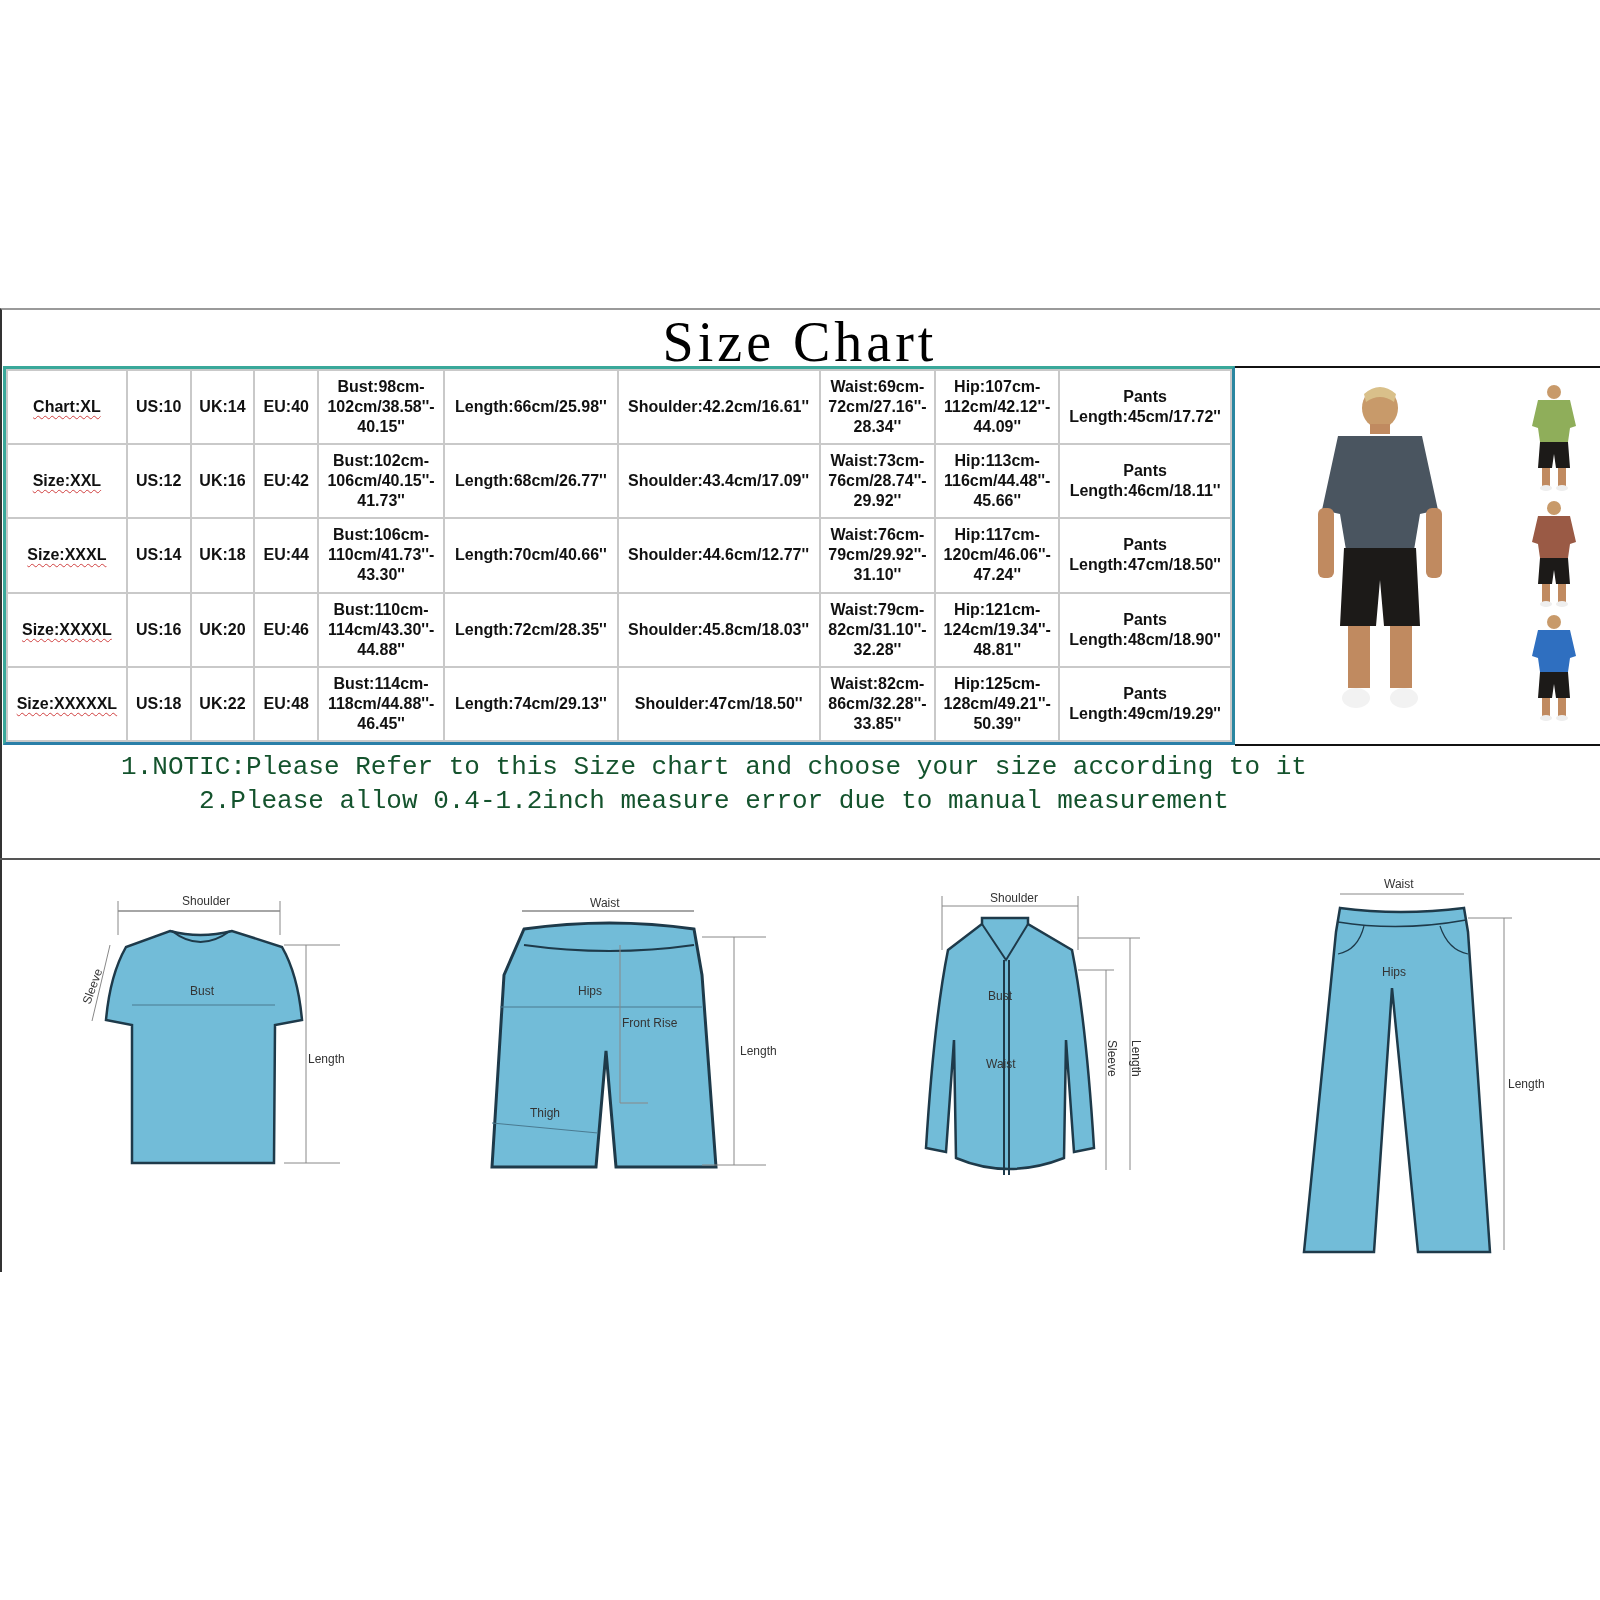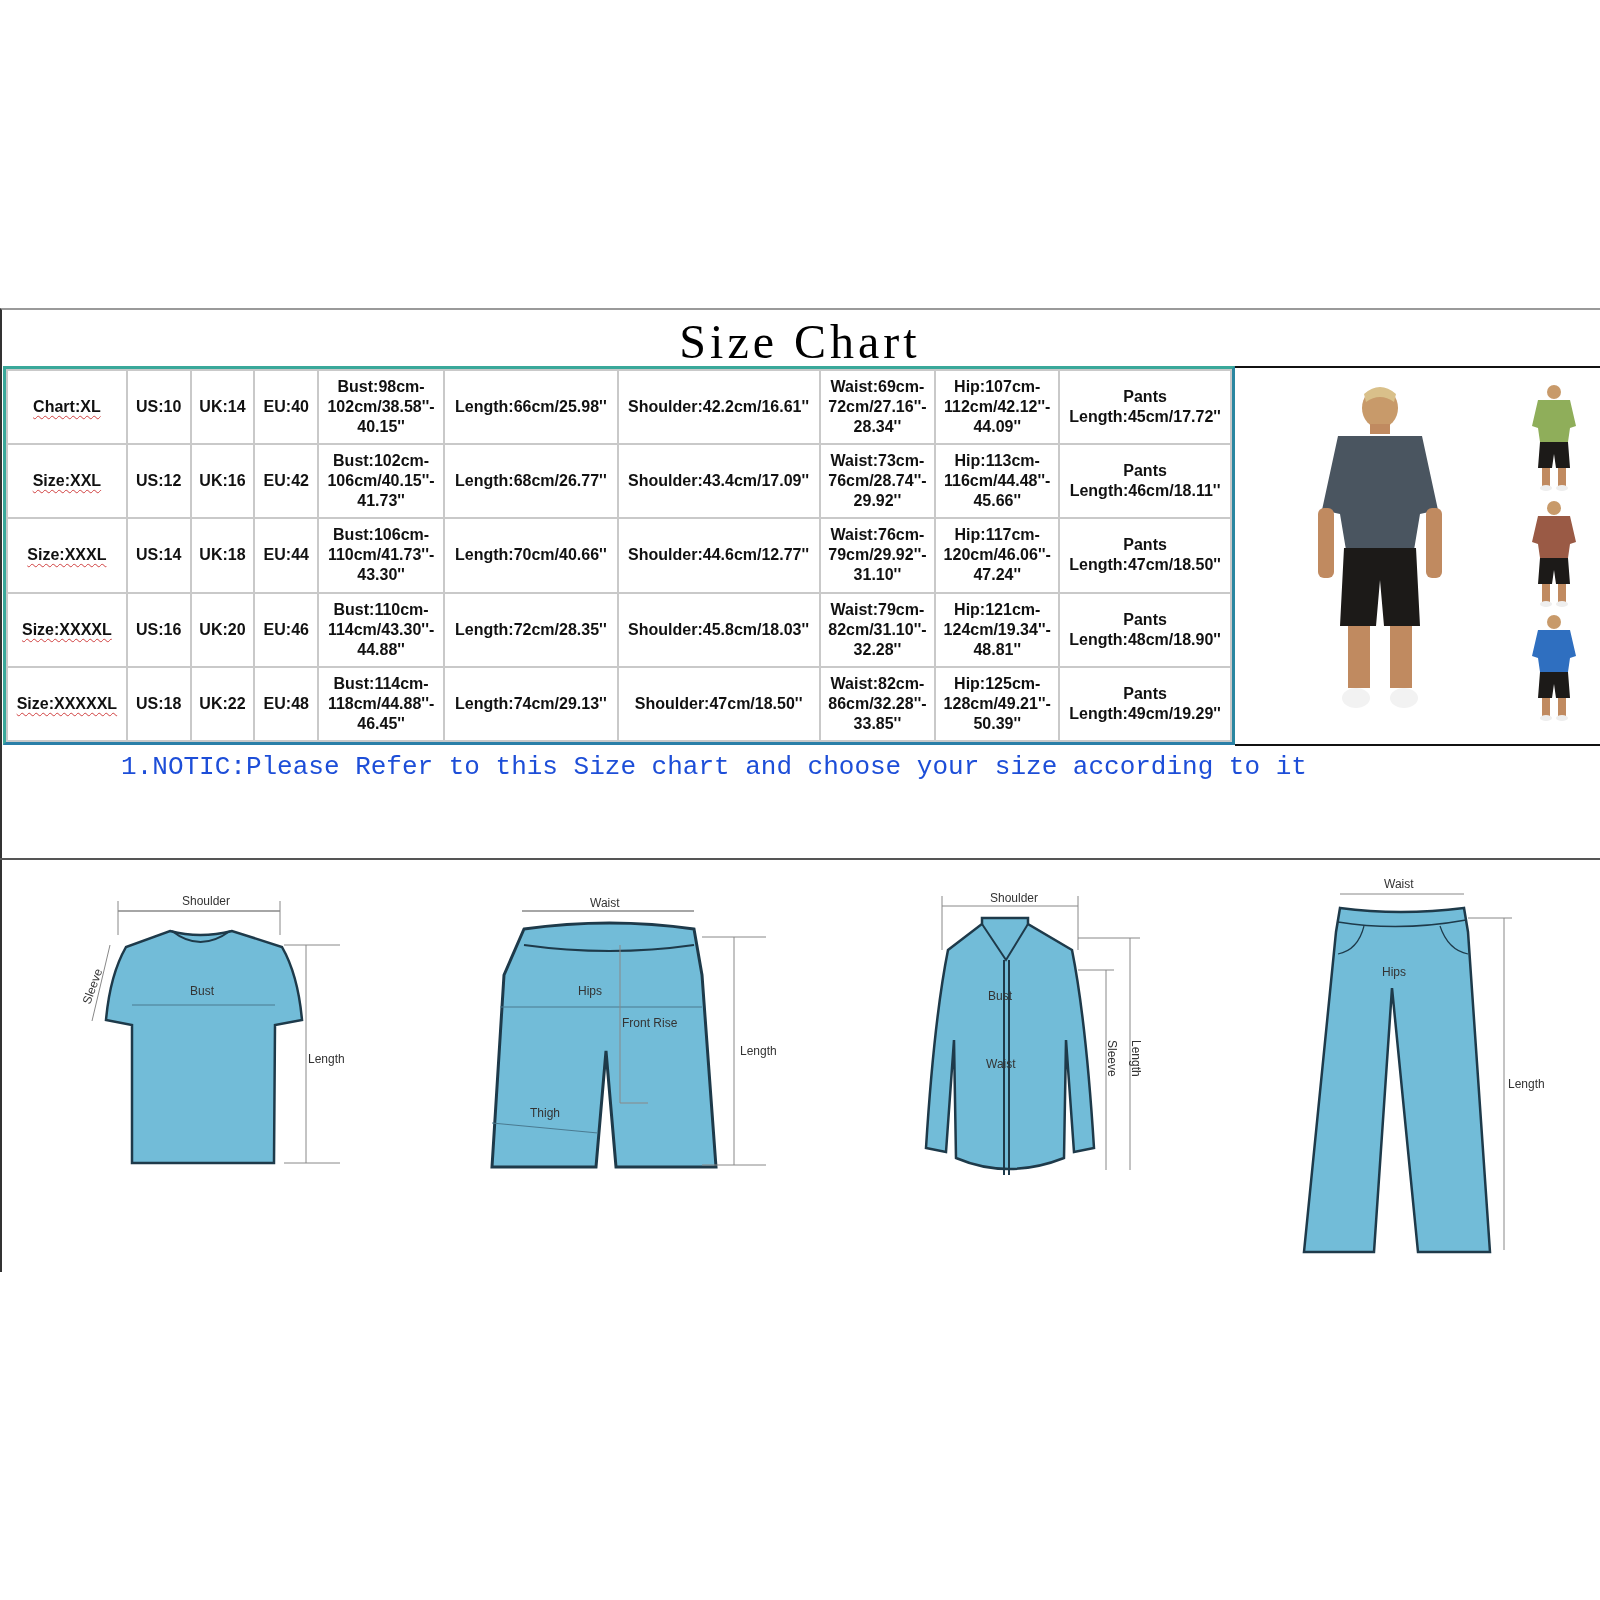--- a/index.html
+++ b/index.html
@@ -1,27 +1,27 @@
 <!DOCTYPE html>
 <html><head>
 <meta charset="utf-8">
 <style>
   html, body { margin: 0; padding: 0; background: #ffffff; }
   body { width: 1600px; height: 1600px; position: relative; overflow: hidden; font-family: "Liberation Sans", sans-serif; color: #111; }
   .sheet { position: absolute; left: 0; top: 308px; width: 1600px; height: 964px; border-top: 2px solid #9a9a9a; border-left: 2px solid #333; box-sizing: border-box; }
-  .title { position: absolute; left: 0; top: 312px; width: 1600px; text-align: center; font-family: "Liberation Serif", serif; font-size: 48px; letter-spacing: 4px; line-height: 60px; color: #000; }
+  .title { position: absolute; left: 0; top: 312px; width: 1600px; text-align: center; font-family: "Liberation Serif", serif; font-size: 56px; letter-spacing: 4px; line-height: 60px; color: #000; }
   .tbl-wrap { position: absolute; left: 3px; top: 366px; width: 1232px; height: 379px; border: 3px solid #3aa89a; border-bottom-color: #2a7fa8; border-right-color: #2a86a0; box-sizing: border-box; }
   table.size { border-collapse: separate; border-spacing: 2px; width: 100%; height: 100%; background: #c9c9c9; }
   table.size td { background: #fff; text-align: center; font-weight: bold; font-size: 16px; line-height: 20px; padding: 0 2px; vertical-align: middle; white-space: nowrap; }
   table.size td.sz { text-decoration: underline wavy #d04040; text-underline-offset: 3px; text-decoration-thickness: 1px; }
   .hr-right { position: absolute; left: 1235px; top: 366px; width: 365px; border-top: 2px solid #111; }
   .hr-right2 { position: absolute; left: 1235px; top: 744px; width: 365px; border-top: 2px solid #111; }
   .photo-main { position: absolute; left: 1310px; top: 380px; width: 140px; height: 340px; }
   .thumb { position: absolute; left: 1528px; width: 52px; height: 110px; }
-  .notes { position: absolute; left: 0; top: 750px; width: 1428px; text-align: center; font-family: "Liberation Mono", monospace; color: #1d4ed8; font-size: 26px; line-height: 34px; }
+  .notes { position: absolute; left: 0; top: 750px; width: 1428px; text-align: center; font-family: "Liberation Mono", monospace; color: #14532d; font-size: 26px; line-height: 34px; }
   .notes div { white-space: nowrap; }
   .hr-notes { position: absolute; left: 0; top: 858px; width: 1600px; border-top: 2px solid #555; }
   .diagram { position: absolute; }
   .diagram svg { overflow: visible; }
   .lbl { font-family: "Liberation Sans", sans-serif; font-size: 12px; fill: #333; }
 </style>
 </head>
 <body>
 
 <div class="sheet"></div>
@@ -229,20 +229,21 @@
       <path d="M12 60 L40 60 L42 86 L28 86 L26 72 L24 86 L10 86 Z" fill="#1c1a18"></path>
       <rect x="14" y="86" width="8" height="18" fill="#c08a60"></rect>
       <rect x="30" y="86" width="8" height="18" fill="#c08a60"></rect>
       <ellipse cx="18" cy="106" rx="6" ry="3" fill="#eee"></ellipse>
       <ellipse cx="34" cy="106" rx="6" ry="3" fill="#eee"></ellipse>
     </svg>
 </div>
 
 <div class="notes">
   <div>1.NOTIC:Please Refer to this Size chart and choose your size according to it</div>
+  <div>2.Please allow 0.4-1.2inch measure error due to manual measurement</div>
 </div>
 <div class="hr-notes"></div>
 
 <div class="diagram" style="left:70px; top:895px;">
   <svg width="290" height="270" viewBox="0 0 290 270">
     <line x1="48" y1="16" x2="210" y2="16" stroke="#888" stroke-width="1.5"></line>
     <line x1="48" y1="6" x2="48" y2="40" stroke="#888"></line>
       <line x1="210" y1="6" x2="210" y2="40" stroke="#888"></line>
     <text class="lbl" x="112" y="10">Shoulder</text>
     <path d="M100 36 Q130 44 162 36 L212 52 Q228 80 232 125 L205 130 L204 268 L62 268 L62 130 L36 125 Q40 80 56 52 Z" fill="#72bcd8" stroke="#1e3a4a" stroke-width="2.5"></path>

